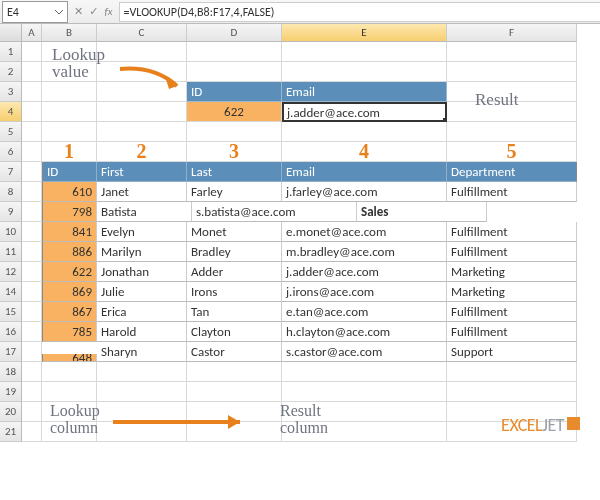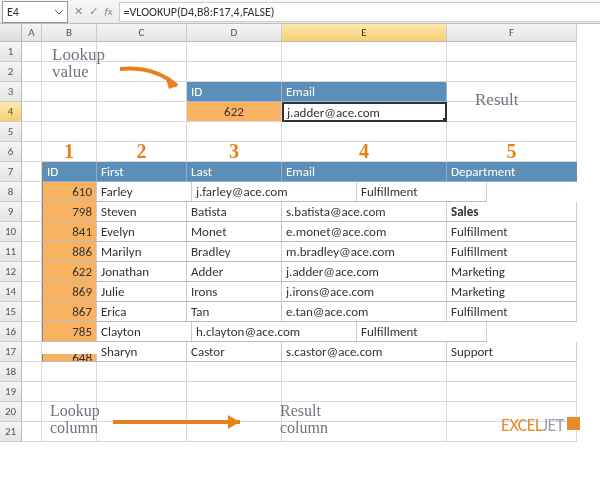--- a/index.html
+++ b/index.html
@@ -145,29 +145,29 @@
         <div class="cell cB tbl-hdr tbl-outer-l">ID</div>
         <div class="cell cC tbl-hdr">First</div>
         <div class="cell cD tbl-hdr">Last</div>
         <div class="cell cE tbl-hdr">Email</div>
         <div class="cell cF tbl-hdr tbl-outer-r">Department</div>
       </div>
       <div class="row">
         <div class="row-h">8</div>
         <div class="cell cA"></div>
         <div class="cell cB id-col tbl-outer-l" style="border-bottom: 1px solid rgb(187, 187, 187); border-right: 1px solid rgb(204, 204, 204);">610</div>
+        <div class="cell cC data-cell" style="border-bottom: 1px solid rgb(187, 187, 187); border-right: 1px solid rgb(204, 204, 204);">Janet</div>
         <div class="cell cD data-cell" style="border-bottom: 1px solid rgb(187, 187, 187); border-right: 1px solid rgb(204, 204, 204);">Farley</div>
         <div class="cell cE data-cell" style="border-bottom: 1px solid rgb(187, 187, 187); border-right: 1px solid rgb(204, 204, 204);">j.farley@ace.com</div>
         <div class="cell cF data-cell tbl-outer-r" style="border-bottom: 1px solid rgb(187, 187, 187); border-right: 1px solid rgb(204, 204, 204);">Fulfillment</div>
       </div>
       <div class="row">
         <div class="row-h">9</div>
         <div class="cell cA"></div>
         <div class="cell cB id-col tbl-outer-l" style="border-bottom: 1px solid rgb(187, 187, 187); border-right: 1px solid rgb(204, 204, 204);">798</div>
-        <div class="cell cC data-cell" style="border-bottom: 1px solid rgb(187, 187, 187); border-right: 1px solid rgb(204, 204, 204);">Steven</div>
         <div class="cell cD data-cell" style="border-bottom: 1px solid rgb(187, 187, 187); border-right: 1px solid rgb(204, 204, 204);">Batista</div>
         <div class="cell cE data-cell" style="border-bottom: 1px solid rgb(187, 187, 187); border-right: 1px solid rgb(204, 204, 204);">s.batista@ace.com</div>
         <div class="cell cF data-cell tbl-outer-r" style="border-bottom: 1px solid rgb(187, 187, 187); border-right: 1px solid rgb(204, 204, 204); font-weight: bold;">Sales</div>
       </div>
       <div class="row">
         <div class="row-h">10</div>
         <div class="cell cA"></div>
         <div class="cell cB id-col tbl-outer-l" style="border-bottom: 1px solid rgb(187, 187, 187); border-right: 1px solid rgb(204, 204, 204);">841</div>
         <div class="cell cC data-cell" style="border-bottom: 1px solid rgb(187, 187, 187); border-right: 1px solid rgb(204, 204, 204);">Evelyn</div>
         <div class="cell cD data-cell" style="border-bottom: 1px solid rgb(187, 187, 187); border-right: 1px solid rgb(204, 204, 204);">Monet</div>
@@ -207,20 +207,21 @@
         <div class="cell cB id-col tbl-outer-l" style="border-bottom: 1px solid rgb(187, 187, 187); border-right: 1px solid rgb(204, 204, 204);">867</div>
         <div class="cell cC data-cell" style="border-bottom: 1px solid rgb(187, 187, 187); border-right: 1px solid rgb(204, 204, 204);">Erica</div>
         <div class="cell cD data-cell" style="border-bottom: 1px solid rgb(187, 187, 187); border-right: 1px solid rgb(204, 204, 204);">Tan</div>
         <div class="cell cE data-cell" style="border-bottom: 1px solid rgb(187, 187, 187); border-right: 1px solid rgb(204, 204, 204);">e.tan@ace.com</div>
         <div class="cell cF data-cell tbl-outer-r" style="border-bottom: 1px solid rgb(187, 187, 187); border-right: 1px solid rgb(204, 204, 204);">Fulfillment</div>
       </div>
       <div class="row">
         <div class="row-h">16</div>
         <div class="cell cA"></div>
         <div class="cell cB id-col tbl-outer-l" style="border-bottom: 1px solid rgb(187, 187, 187); border-right: 1px solid rgb(204, 204, 204);">785</div>
+        <div class="cell cC data-cell" style="border-bottom: 1px solid rgb(187, 187, 187); border-right: 1px solid rgb(204, 204, 204);">Harold</div>
         <div class="cell cD data-cell" style="border-bottom: 1px solid rgb(187, 187, 187); border-right: 1px solid rgb(204, 204, 204);">Clayton</div>
         <div class="cell cE data-cell" style="border-bottom: 1px solid rgb(187, 187, 187); border-right: 1px solid rgb(204, 204, 204);">h.clayton@ace.com</div>
         <div class="cell cF data-cell tbl-outer-r" style="border-bottom: 1px solid rgb(187, 187, 187); border-right: 1px solid rgb(204, 204, 204);">Fulfillment</div>
       </div>
       <div class="row">
         <div class="row-h">17</div>
         <div class="cell cA"></div>
         <div class="cell cB id-col tbl-outer-l tbl-outer-b" style="border-bottom: 1px solid rgb(187, 187, 187); border-right: 1px solid rgb(204, 204, 204); margin-top: 12px;">648</div>
         <div class="cell cC data-cell tbl-outer-b" style="border-bottom: 1px solid rgb(187, 187, 187); border-right: 1px solid rgb(204, 204, 204);">Sharyn</div>
         <div class="cell cD data-cell tbl-outer-b" style="border-bottom: 1px solid rgb(187, 187, 187); border-right: 1px solid rgb(204, 204, 204);">Castor</div>

